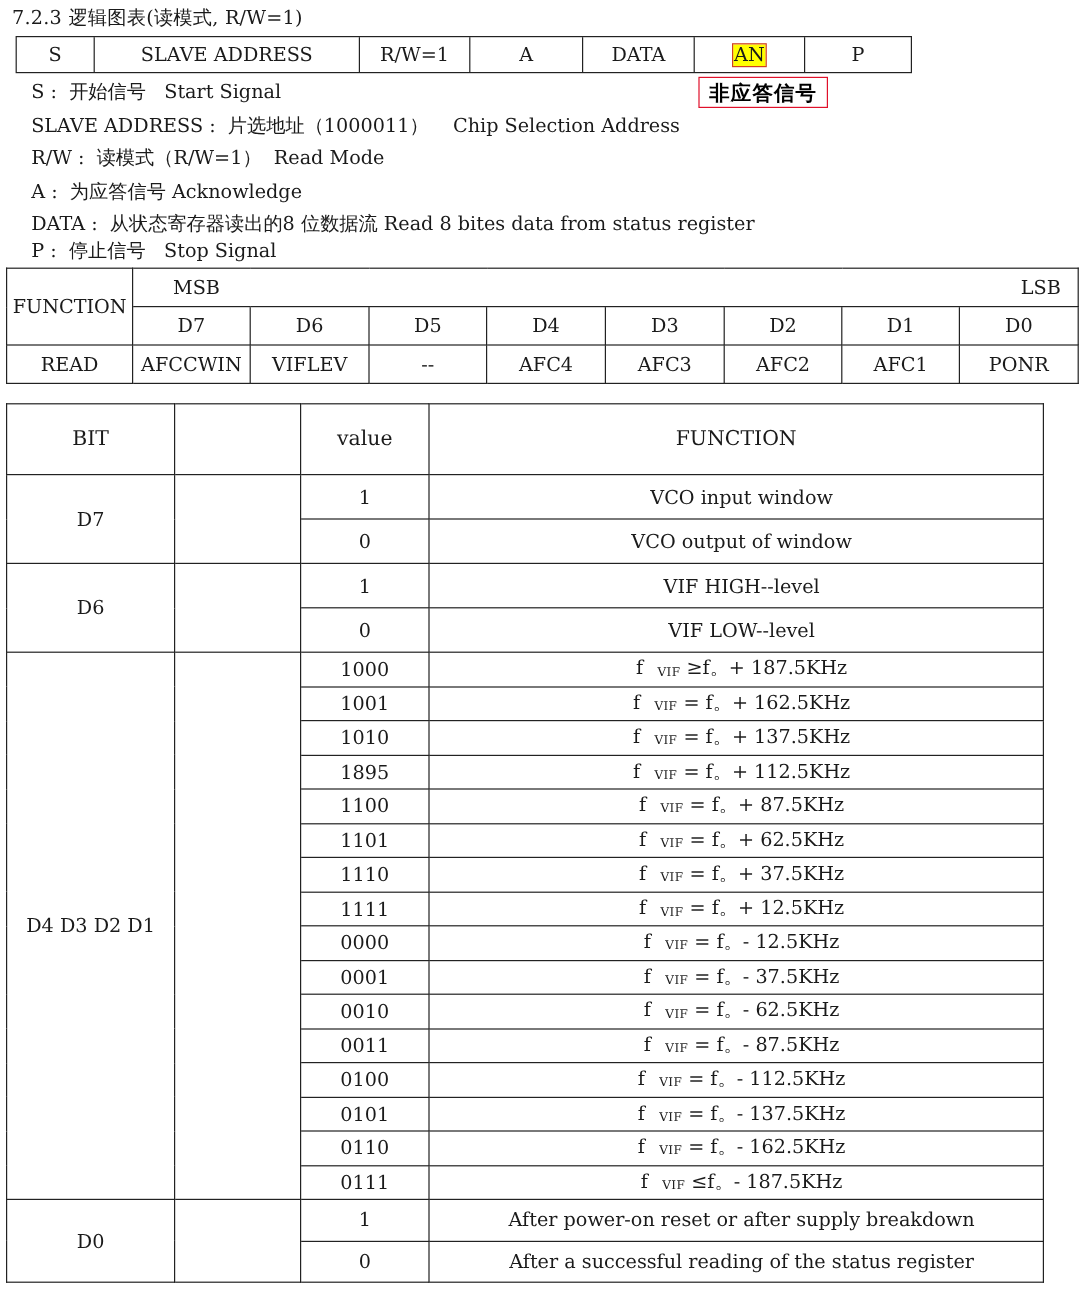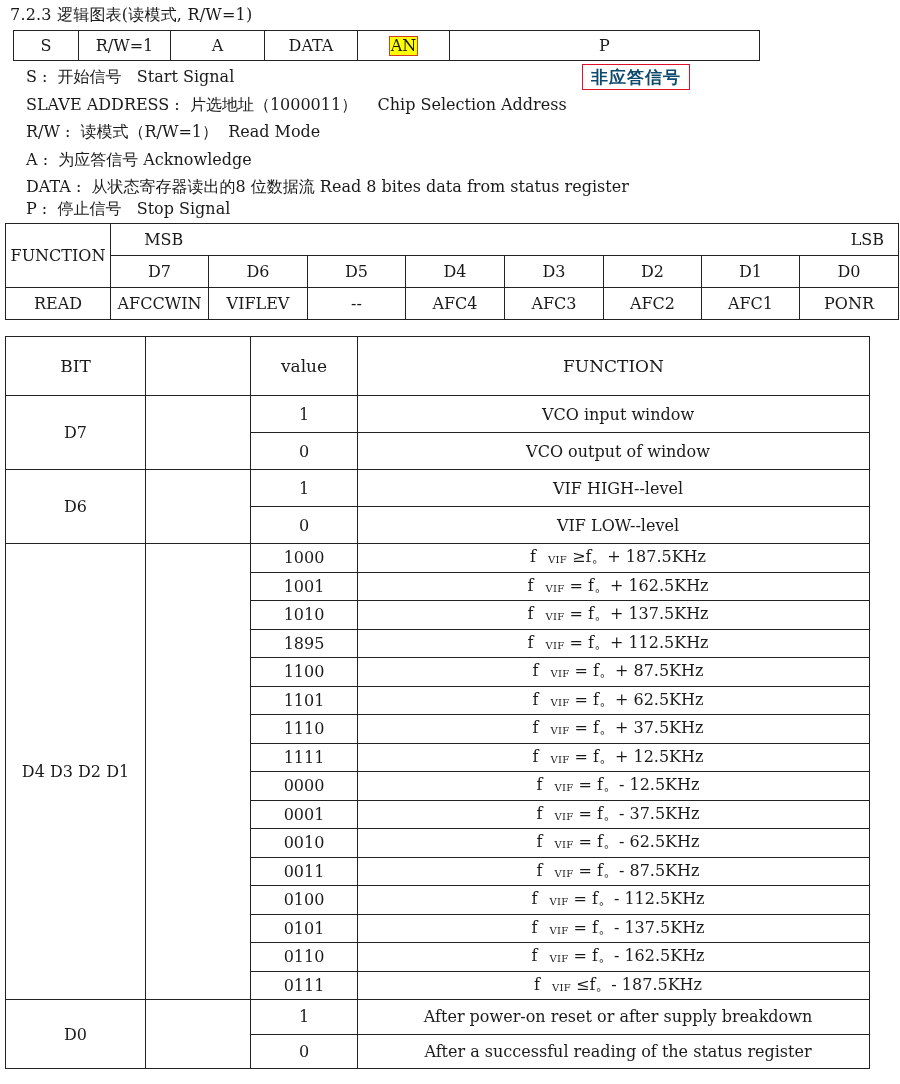--- a/index.html
+++ b/index.html
@@ -9,21 +9,21 @@
       color: #1a1a1a;
     }
     .abs { position: absolute; }
     .title { left: 10px; top: 4px; font-size: 16px; line-height: 22px; white-space: nowrap; letter-spacing: 0.2px; }
 
     
     .frame { left: 13px; top: 30px; width: 747px; height: 31px; border: 1.5px solid #222; box-sizing: border-box; display: flex; }
     .frame .cell { border-right: 1.5px solid #222; box-sizing: border-box; height: 100%; display: flex; align-items: center; justify-content: center; font-size: 16px; white-space: nowrap; }
     .frame .cell:last-child { border-right: none; }
     .an-hl { background: #ffff00; outline: 1px solid #d04020; padding: 0 1px; line-height: 18px; }
-    .nack-label { left: 582px; top: 64px; width: 108px; height: 26px; border: 1.5px solid #e0102a; box-sizing: border-box; color: #0c4a6e; font-family: "DejaVu Sans", sans-serif; font-weight: bold; font-size: 17px; display: flex; align-items: center; justify-content: center; letter-spacing: 1px; }
+    .nack-label { left: 582px; top: 64px; width: 108px; height: 26px; border: 1.5px solid #e0102a; box-sizing: border-box; color: #000000; font-family: "DejaVu Sans", sans-serif; font-weight: bold; font-size: 17px; display: flex; align-items: center; justify-content: center; letter-spacing: 1px; }
 
     .legend-line { left: 26px; font-size: 16px; line-height: 22px; white-space: pre; }
 
     
     table { border-collapse: collapse; position: absolute; table-layout: fixed; }
     td { border: 1.5px solid #222; padding: 0; font-size: 16px; white-space: nowrap; }
     .bit-table { left: 5px; top: 223px; width: 893px; }
     .bit-table td { text-align: center; }
     .msb-row td { height: 31px; }
     .bit-table .msb { text-align: center; padding-left: 8px; border-right: none; }
@@ -44,20 +44,23 @@
   </style>
 </head>
 <body>
 
 <div class="abs title">7.2.3 逻辑图表(读模式, R/W=1)</div>
 
 <div class="abs frame">
   <div class="cell" style="width:65px">
       <span>S</span>
     </div>
+  <div class="cell" style="width:221px">
+      <span>SLAVE ADDRESS</span>
+    </div>
   <div class="cell" style="width:92px">
       <span>R/W=1</span>
     </div>
   <div class="cell" style="width:94px">
       <span>A</span>
     </div>
   <div class="cell" style="width:93px">
       <span>DATA</span>
     </div>
   <div class="cell" style="width:92px">

